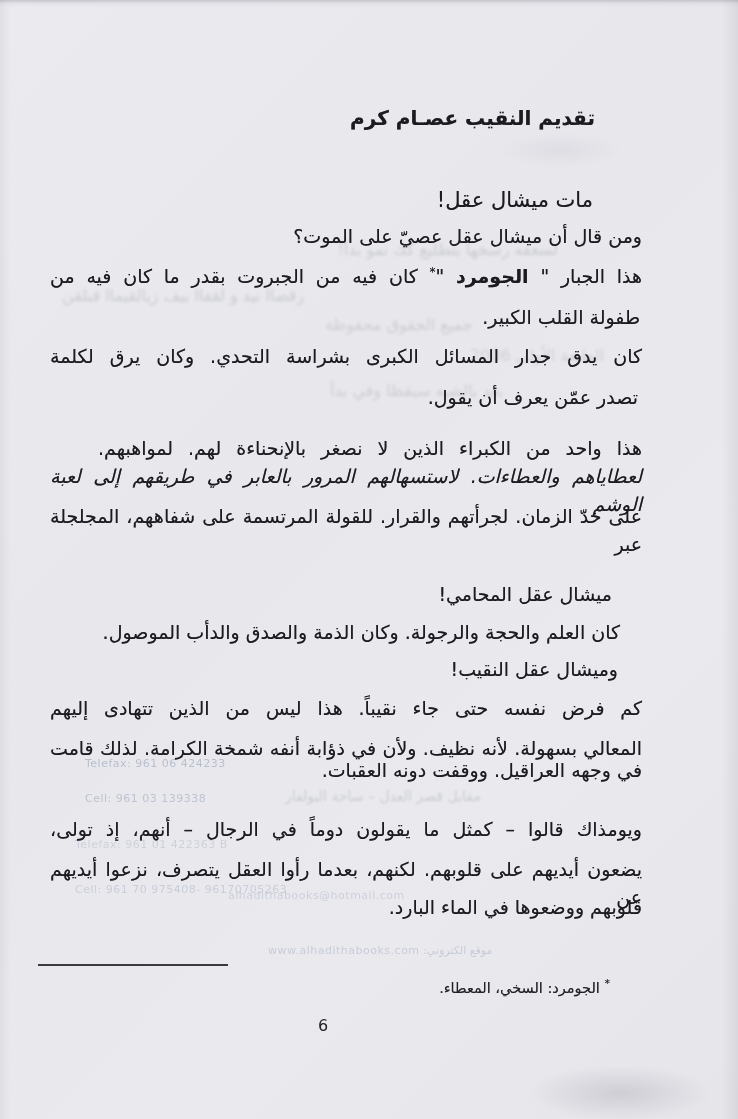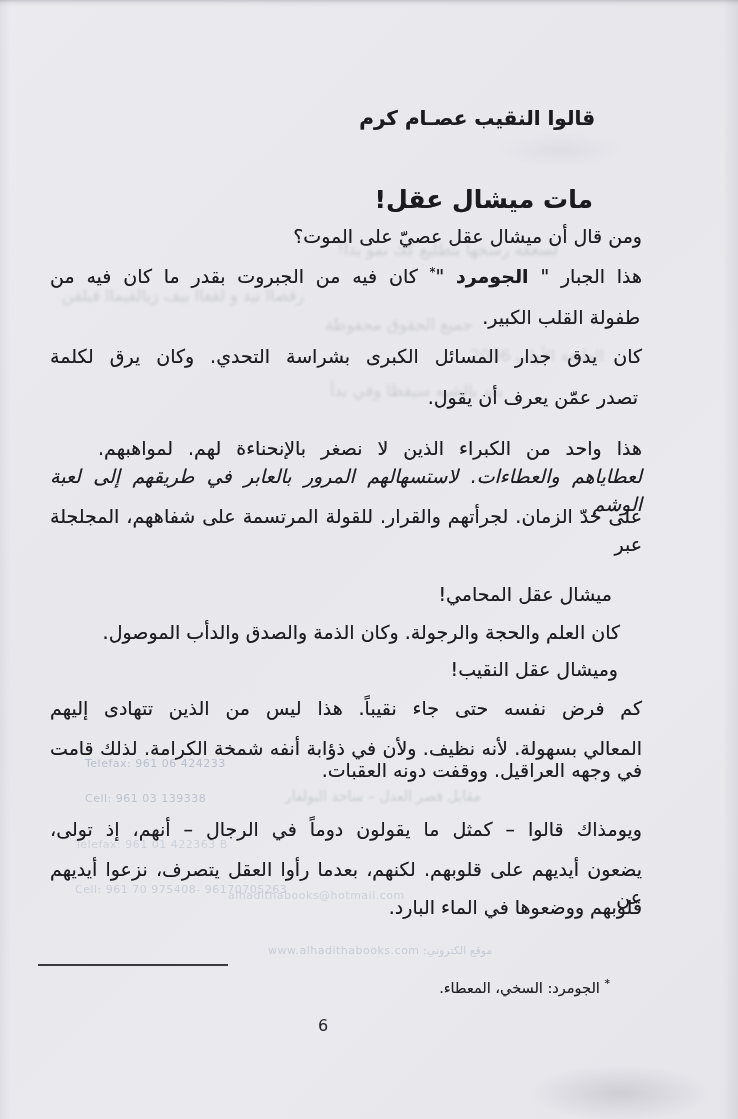--- a/index.html
+++ b/index.html
@@ -22,21 +22,21 @@
     font-size:19px;
     line-height:28px;
     white-space:nowrap;
     color:#1b1b20;
     text-shadow:0 0 .4px rgba(27,27,32,.55);
   }
   .just{left:50px;right:96px;white-space:normal;text-align:justify;text-align-last:justify;}
   .bold{font-weight:bold;}
   .star{font-size:12px;vertical-align:super;line-height:0;}
   .title{top:104px;right:143px;font-weight:bold;font-size:20px;}
-  .heading{top:186px;right:145px;font-weight:bold;font-size:25px;}
+  .heading{top:186px;right:145px;font-weight:normal;font-size:21px;}
   .l0{top:222px;right:96px;margin-left:36px;}
   .l1{top:262px;}
   .l2{top:303px;right:98px;}
   .l3{top:342px;}
   .l4{top:383px;right:100px;}
   .l5{top:434px;margin-left:48px;}
   .l6{top:462px;font-style:italic;}
   .l7{top:502px;}
   .l8{top:542px;}
   .l9{top:580px;right:126px;}
@@ -96,21 +96,21 @@
   <div class="ghost hand g4">الطبعة الأولى 2006</div>
   <div class="ghost hand g5">بعد بالشيه سيقظا وفي بدأ</div>
   <div class="ghost typed g6">Telefax: 961  06 424233</div>
   <div class="ghost typed typed-ar g7">مقابل قصر العدل – ساحة البولفار</div>
   <div class="ghost typed g8">Cell: 961  03 139338</div>
   <div class="ghost typed g9">Telefax: 961 01 422363 B</div>
   <div class="ghost typed g10">Cell:   961 70 975408- 96170705263</div>
   <div class="ghost typed g11">alhadithabooks@hotmail.com</div>
   <div class="ghost typed typed-ar g12">موقع الكتروني: www.alhadithabooks.com</div>
 
-  <div class="line title">قالوا النقيب عصـام كرم</div>
+  <div class="line title">تقديم النقيب عصـام كرم</div>
   <div class="line heading">مات ميشال عقل!</div>
 
   <div class="line l0">ومن قال أن ميشال عقل عصيّ على الموت؟</div>
 
   <div class="line just l1">
     <span>هذا الجبار " </span><span class="bold">الجومرد</span><span> "</span><span class="star">*</span><span> كان فيه من الجبروت بقدر ما كان فيه من</span>
   </div>
 
   <div class="line l2">طفولة القلب الكبير.</div>
   <div class="line just l3">كان يدق جدار المسائل الكبرى بشراسة التحدي. وكان يرق لكلمة</div>

